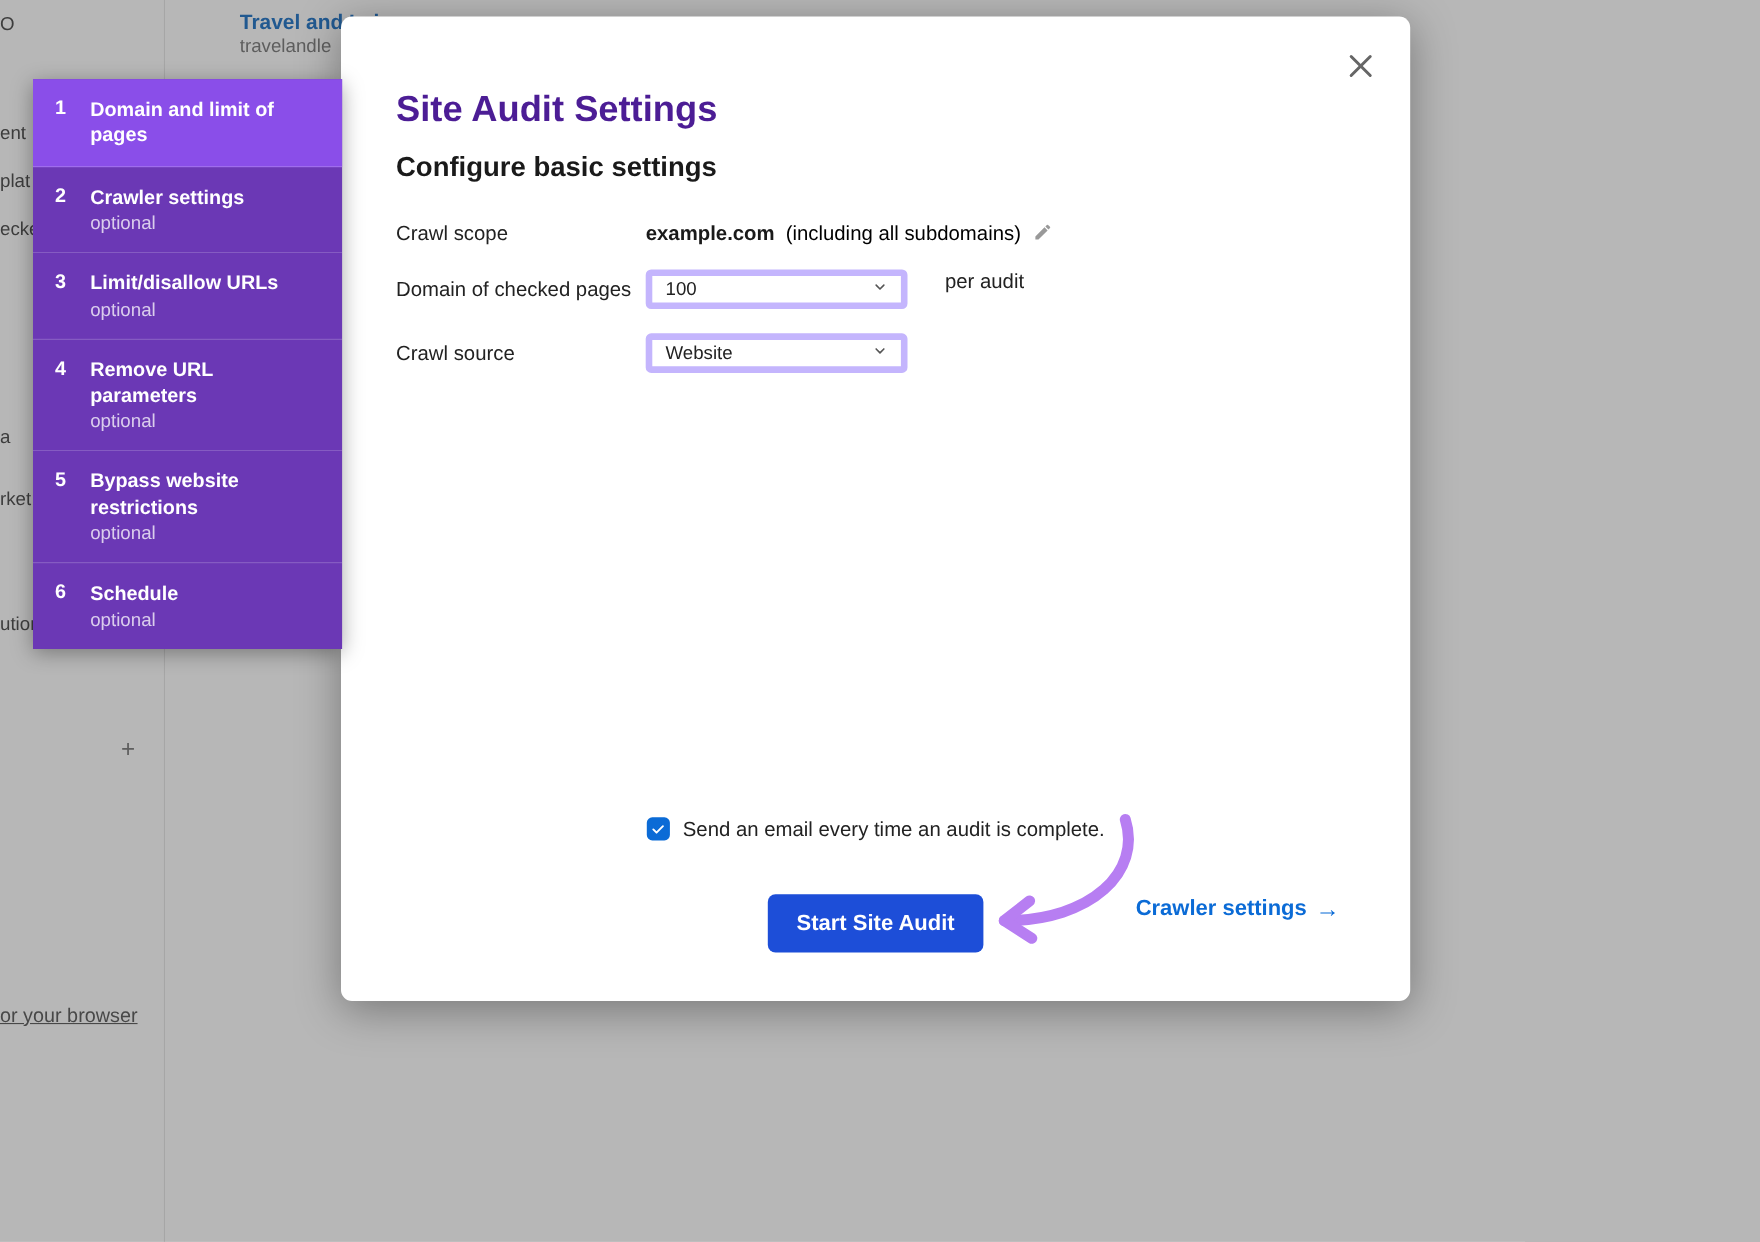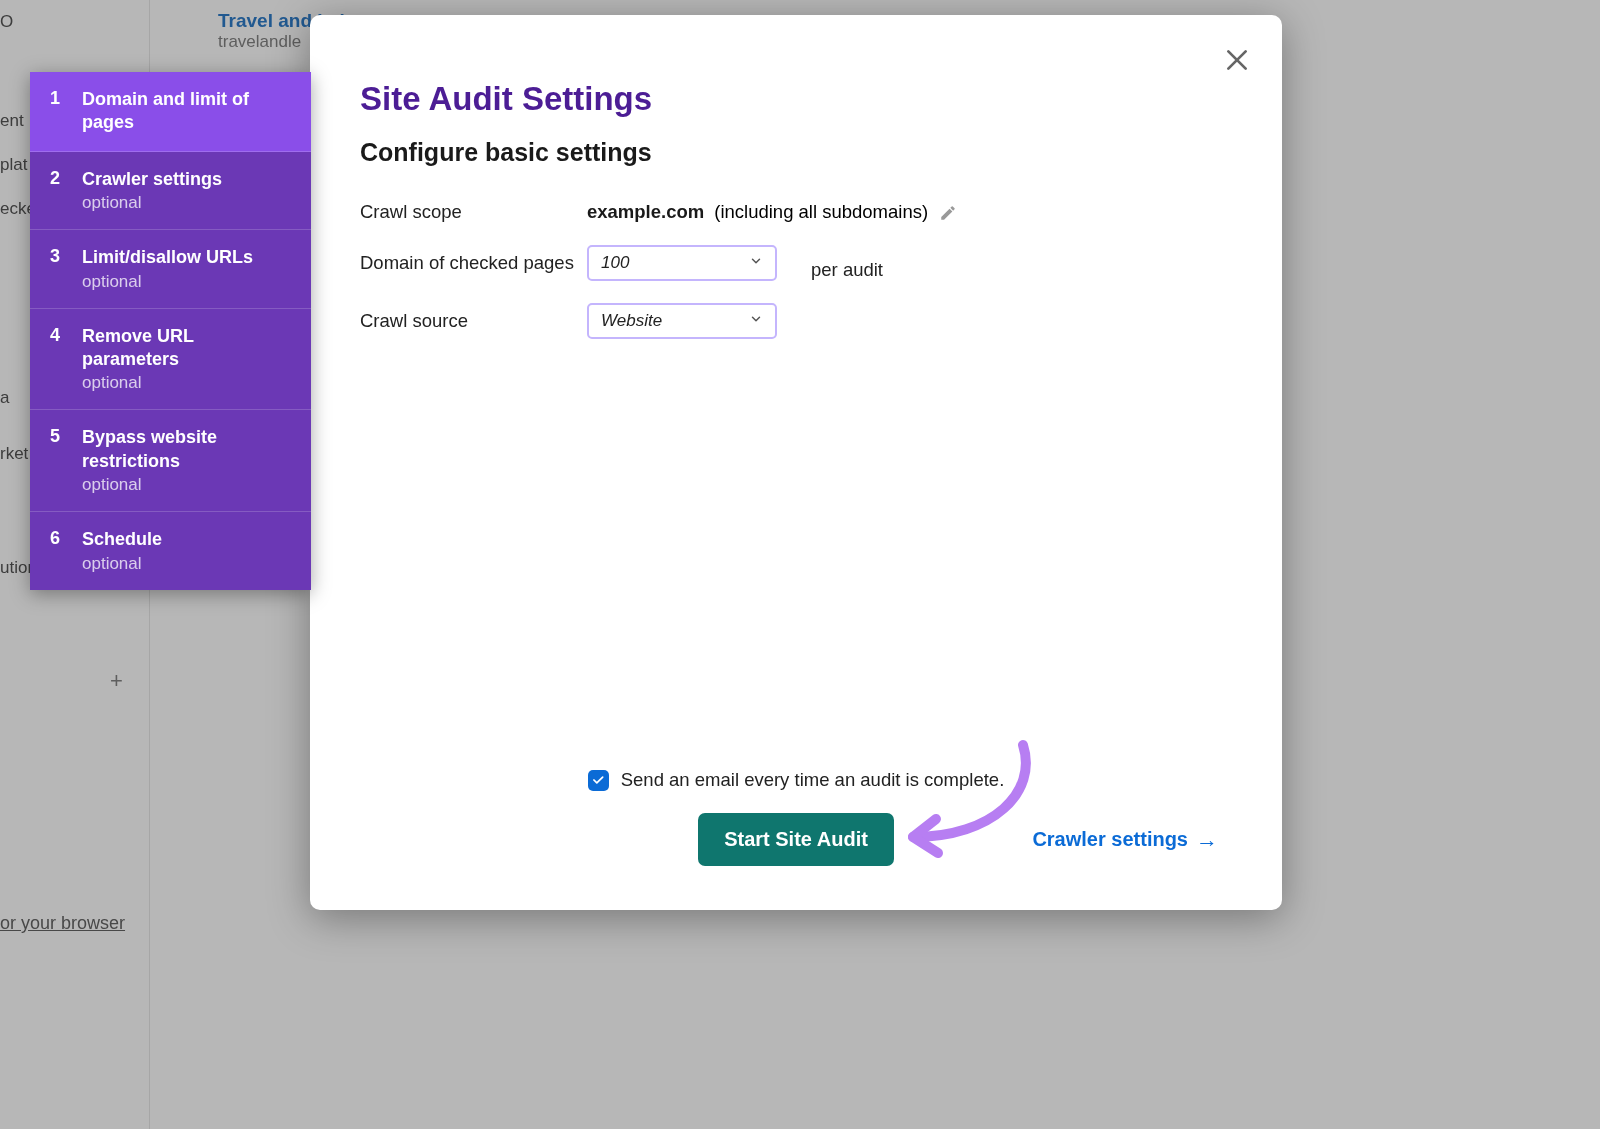--- a/index.html
+++ b/index.html
@@ -23,37 +23,37 @@
   
   .modal { position: absolute; left: 310px; top: 15px; width: 972px; height: 895px; background: #fff; border-radius: 10px; box-shadow: 0 8px 40px rgba(0,0,0,0.35); }
   .modal-close { position: absolute; right: 25px; top: 25px; width: 40px; height: 40px; display: flex; align-items: center; justify-content: center; font-size: 32px; color: #666; cursor: pointer; border-radius: 6px; }
   .modal-close svg { width: 26px; height: 26px; }
   .modal-body { padding: 65px 50px 0 50px; }
   .modal-title { font-size: 33px; font-weight: 700; color: #4c1d95; margin-bottom: 20px; }
   .modal-subtitle { font-size: 25px; font-weight: 700; color: #1a1a1a; margin-bottom: 34px; }
   
   .form-row { display: flex; align-items: center; margin-bottom: 22px; font-size: 18.5px; }
   .form-label { width: 227px; flex: none; color: #222; }
-  .form-value { display: flex; align-items: flex-end; gap: 10px; }
+  .form-value { display: flex; align-items: flex-start; gap: 10px; }
   .domain { font-weight: 700; color: #1a1a1a; }
   .hint { color: #000000; }
   .edit-icon { color: #888; width: 20px; height: 20px; display: inline-flex; align-items: center; justify-content: center; cursor: pointer; }
   .edit-icon svg { width: 18px; height: 18px; }
   
-  .select { width: 190px; height: 36px; border: 2px solid #c4b5fd; border-radius: 5px; background: #fff; display: flex; align-items: center; justify-content: space-between; padding: 0 12px; font-size: 17px; color: #222; cursor: pointer; font-style: italic; }
+  .select { width: 238px; height: 36px; border: 6px solid #c4b5fd; border-radius: 5px; background: #fff; display: flex; align-items: center; justify-content: space-between; padding: 0 12px; font-size: 17px; color: #222; cursor: pointer; }
   .select .chev { color: #555; }
   .per-audit { margin-left: 24px; color: #222; font-size: 18.5px; }
   
   .modal-footer { position: absolute; bottom: 0; left: 0; right: 0; padding: 22px 50px 44px 50px; }
-  .email-row { display: flex; align-items: center; justify-content: center; gap: 12px; font-size: 18.5px; color: #222; margin-bottom: 22px; }
+  .email-row { display: flex; align-items: flex-start; justify-content: center; gap: 12px; font-size: 18.5px; color: #222; margin-bottom: 22px; }
   .checkbox { width: 21px; height: 21px; border-radius: 5px; background: #0b6bd6; display: flex; align-items: center; justify-content: center; color: #fff; }
   .checkbox svg { width: 14px; height: 14px; }
   
   .actions-row { display: flex; align-items: center; justify-content: center; position: relative; gap: 40px; }
-  .btn-primary { background: #0f766e; color: #fff; font-size: 20px; font-weight: 600; padding: 15px 26px; border-radius: 7px; border: none; cursor: pointer; }
+  .btn-primary { background: #1d4ed8; color: #fff; font-size: 20px; font-weight: 600; padding: 15px 26px; border-radius: 7px; border: none; cursor: pointer; margin-top: 26px; }
   .next-link { position: absolute; right: 14px; top: 50%; transform: translateY(-50%); color: #0b6bd6; font-size: 20px; font-weight: 600; display: inline-flex; align-items: center; gap: 8px; cursor: pointer; }
   .next-link .arr { font-size: 22px; }
   
   
   .steps { position: absolute; left: 30px; top: 72px; width: 281px; background: #6b38b5; border-top-left-radius: 0; box-shadow: 0 4px 18px rgba(0,0,0,0.35); }
   .step { display: flex; padding: 16px 16px 16px 20px; border-bottom: 1px solid rgba(255,255,255,0.18); color: #fff; cursor: pointer; }
   .step:last-child { border-bottom: none; }
   .step-num { width: 32px; flex: none; font-size: 18px; font-weight: 700; }
   .step-txt { font-size: 18px; font-weight: 700; line-height: 1.3; }
   .step-sub { font-size: 17px; font-weight: 400; color: rgba(255,255,255,0.75); margin-top: 2px; }

